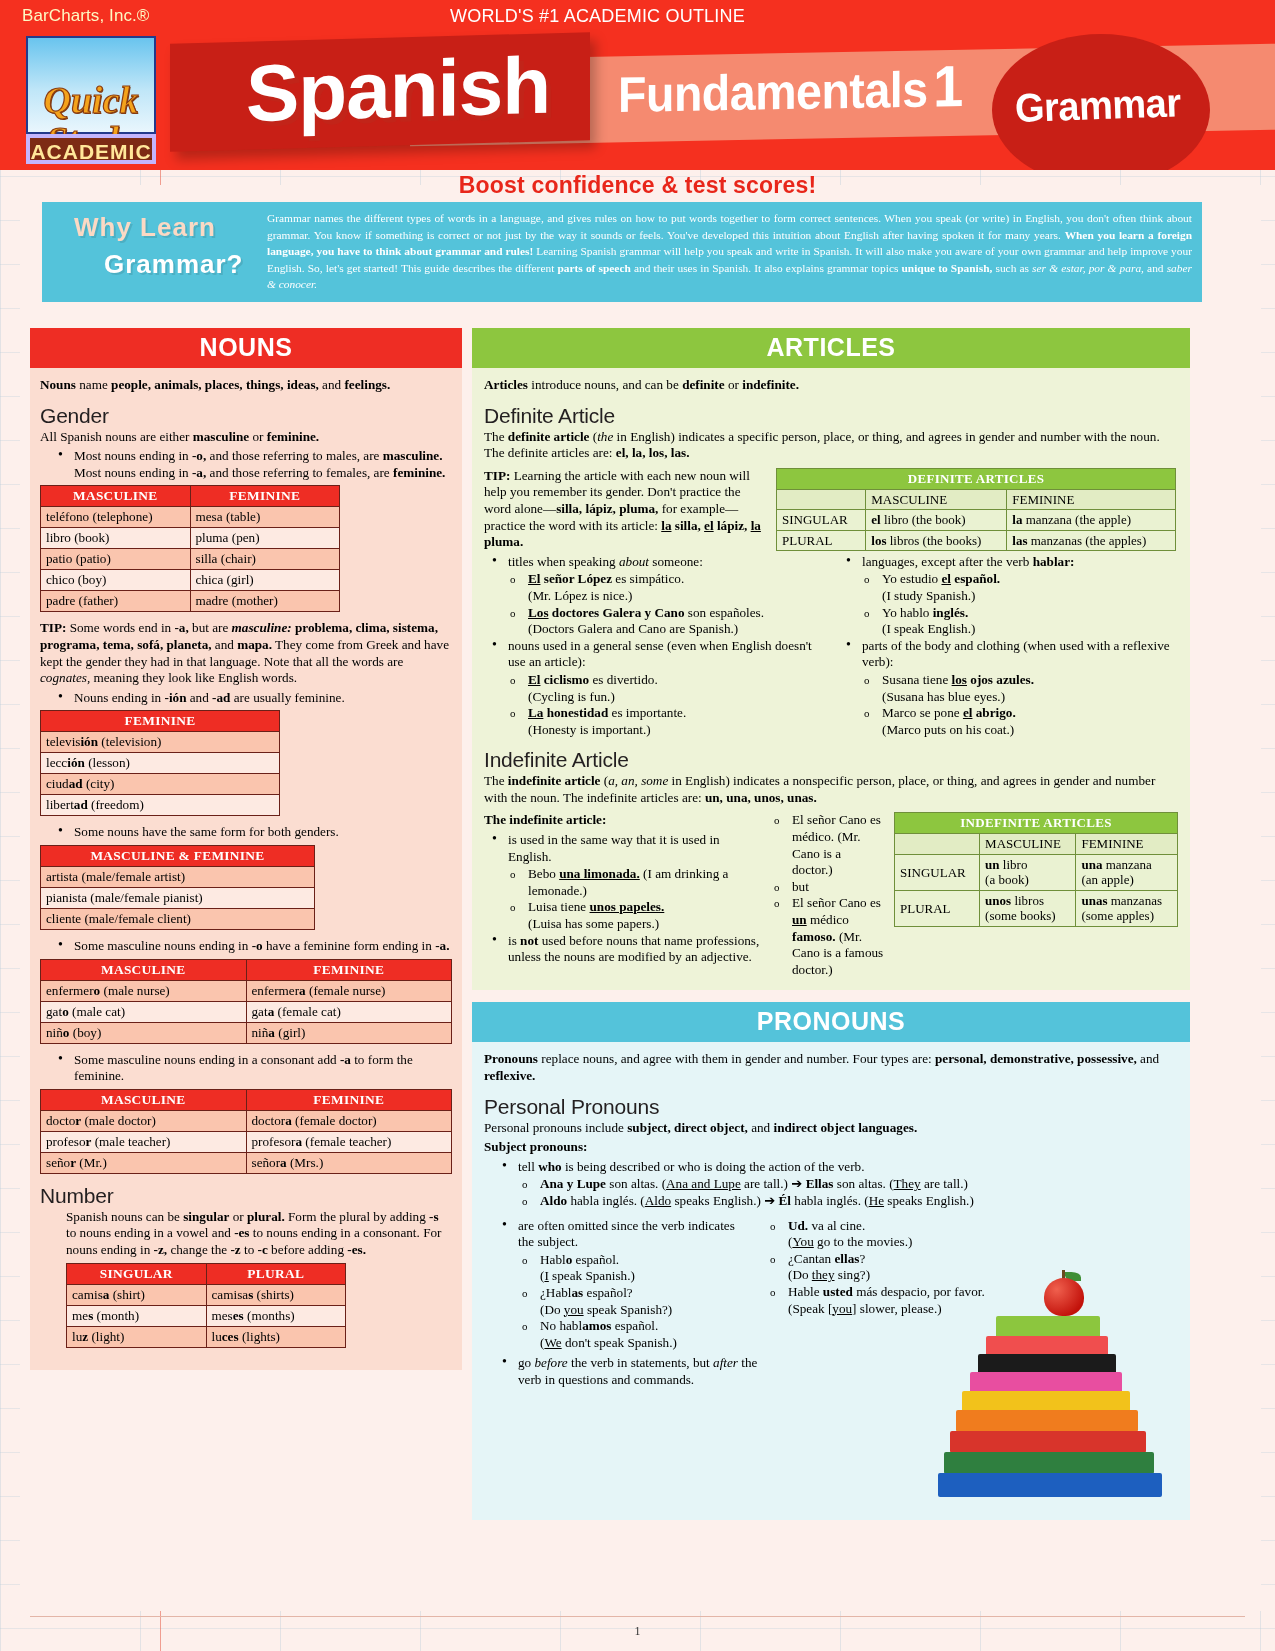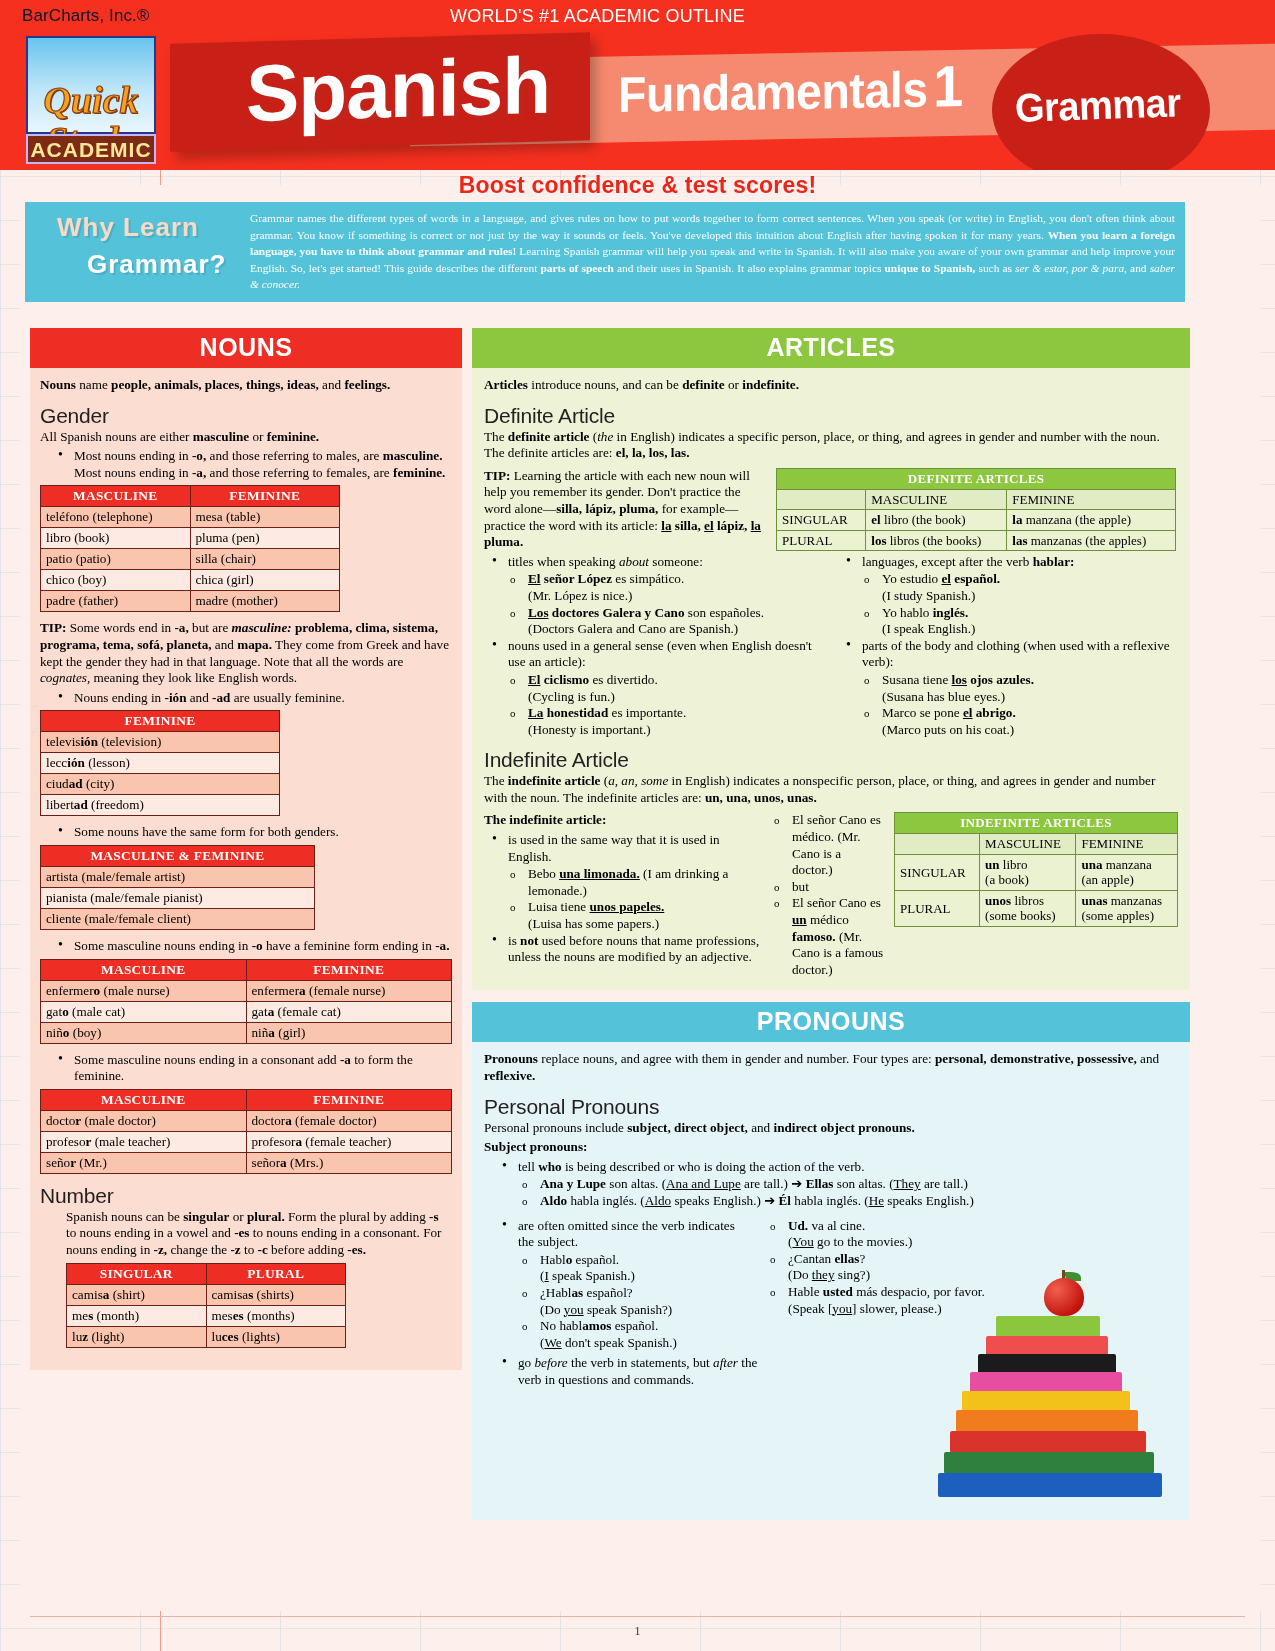--- a/index.html
+++ b/index.html
@@ -35,21 +35,21 @@
   }
 
   
   #masthead {
     position: absolute; left: 0; top: 0; width: 1275px; height: 170px;
     background: #f5301f;
     overflow: hidden;
   }
   .mh-brand {
     position: absolute; left: 22px; top: 6px;
-    color: #0f172a; font-family: "Liberation Sans", sans-serif;
+    color: #fef9c3; font-family: "Liberation Sans", sans-serif;
     font-size: 17px; letter-spacing: .1px;
   }
   .mh-tagline {
     position: absolute; left: 450px; top: 6px;
     color: #fff; font-family: "Liberation Sans", sans-serif;
     font-size: 18px; letter-spacing: .2px;
   }
   
   #qslogo {
     position: absolute; left: 26px; top: 36px; width: 130px; height: 128px;
@@ -64,21 +64,21 @@
     font-family: "Liberation Serif", serif; font-style: italic; font-weight: bold;
     color: #f4a31c;
     -webkit-text-stroke: 1.2px #8a3b10;
     text-shadow: 1px 1px 0 #7d3b12;
     margin-top: 36px;
   }
   #qslogo .word1 { top: 6px; font-size: 38px; }
   #qslogo .word2 { top: 46px; font-size: 38px; }
   #qslogo .acad {
     position: absolute; left: 0; top: 98px; width: 130px; height: 30px;
-    background: #7d2b14; border: 2px solid #c4b5fd;
+    background: #7d2b14; border: 4px solid #c4b5fd;
     color: #ffe79a; font-family: "Liberation Sans", sans-serif;
     font-weight: bold; font-size: 21px; letter-spacing: 1px;
     text-align: center; line-height: 27px;
   }
   
   #titleband {
     position: absolute; left: 170px; top: 34px; width: 1105px; height: 115px;
   }
   #band-light {
     position: absolute; left: 240px; top: 18px; width: 865px; height: 86px;
@@ -122,21 +122,21 @@
     transform-origin: left center;
   }
   #boost {
     position: absolute; left: 0; top: 172px; width: 1275px; text-align: center;
     font-family: "Liberation Sans", sans-serif; font-weight: bold;
     font-size: 23px; color: #e8261a; letter-spacing: .2px;
   }
 
   
   #whybox {
-    position: absolute; left: 25px; top: 202px; width: 1160px; height: 100px;
+    position: absolute; left: 42px; top: 202px; width: 1160px; height: 100px;
     background: #54c3da; display: flex;
   }
   #whybox .left {
     width: 225px; padding: 10px 0 0 0; flex: none;
   }
   #why-l1, #why-l2 {
     font-family: "Liberation Sans", sans-serif; font-weight: bold;
     font-size: 26px; color: #fbd9c4;
     text-shadow: 2px 2px 0 rgba(0,0,0,.10);
     letter-spacing: 1px;
@@ -574,21 +574,21 @@
     </div>
   </div>
 
   <div class="panel" style="margin-top:12px">
     <div class="panel-head head-blue">PRONOUNS</div>
     <div class="body-blue" style="min-height:478px;position:relative">
 
       <div class="p"><b>Pronouns</b> replace nouns, and agree with them in gender and number. Four types are: <b>personal, demonstrative, possessive,</b> and <b>reflexive.</b></div>
 
       <h3 class="sub">Personal Pronouns</h3>
-      <div class="p">Personal pronouns include <b>subject, direct object,</b> and <b>indirect object pronouns.</b></div>
+      <div class="p">Personal pronouns include <b>subject, direct object,</b> and <b>indirect object languages.</b></div>
       <div class="p" style="font-weight:bold">Subject pronouns:</div>
 
       <ul class="b1">
         <li>tell <b>who</b> is being described or who is doing the action of the verb.</li>
       </ul>
       <ul class="b2" style="margin-left:38px">
           <li><b>Ana y Lupe</b> son altas. (<u>Ana and Lupe</u> are tall.) ➔ <b>Ellas</b> son altas. (<u>They</u> are tall.)</li>
           <li><b>Aldo</b> habla inglés. (<u>Aldo</u> speaks English.) ➔ <b>Él</b> habla inglés. (<u>He</u> speaks English.)</li>
         </ul>
 

